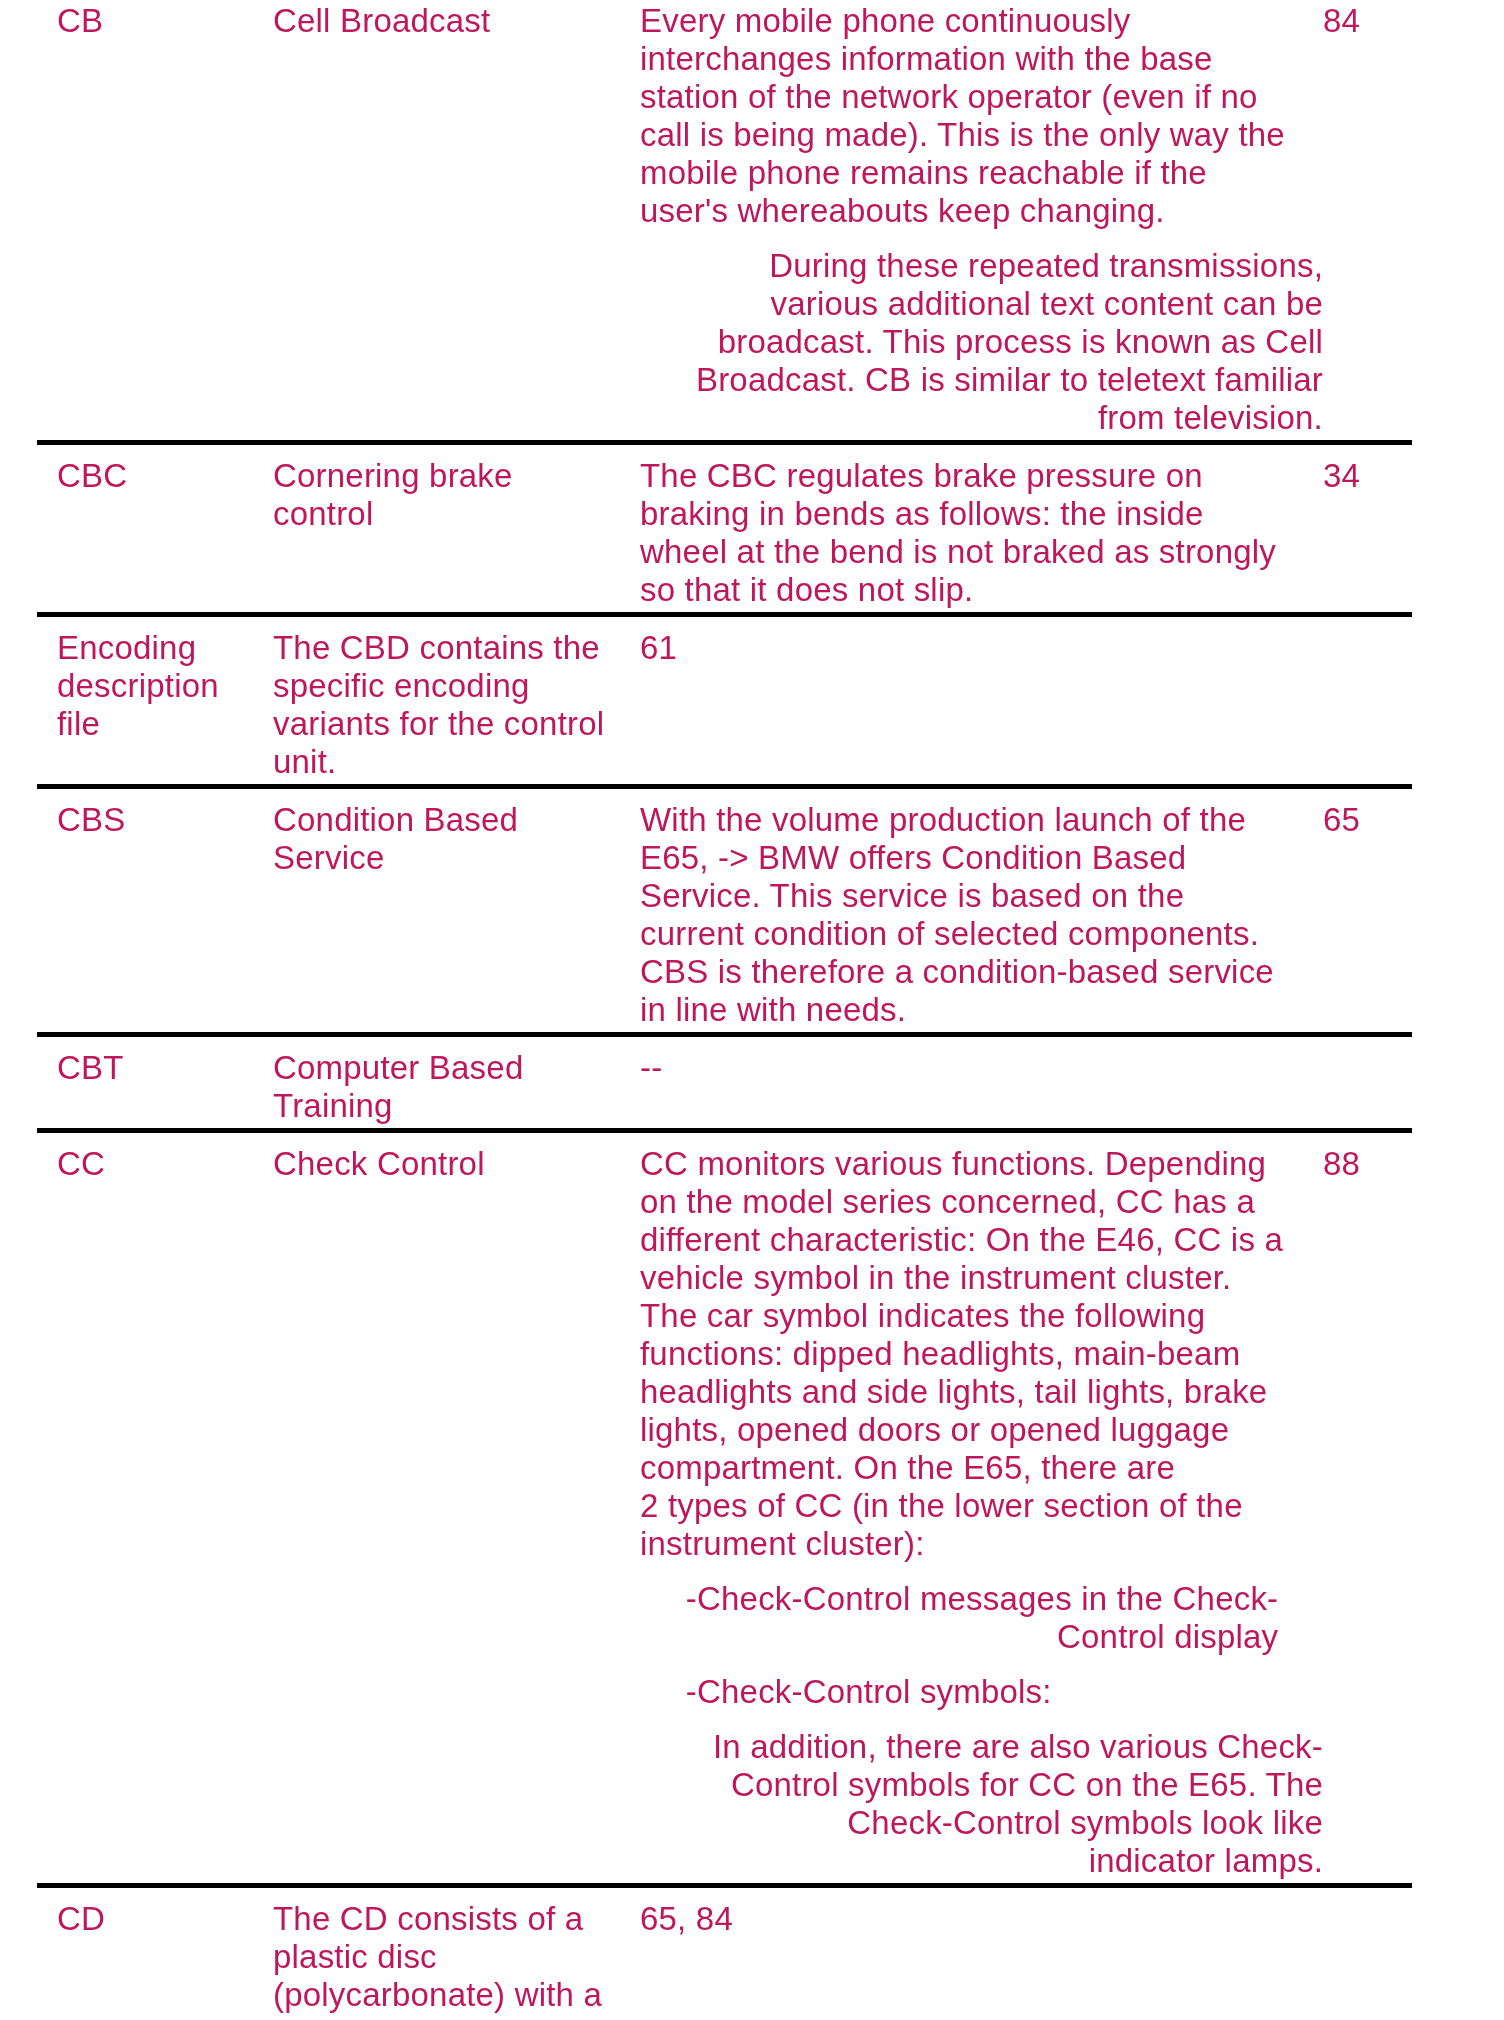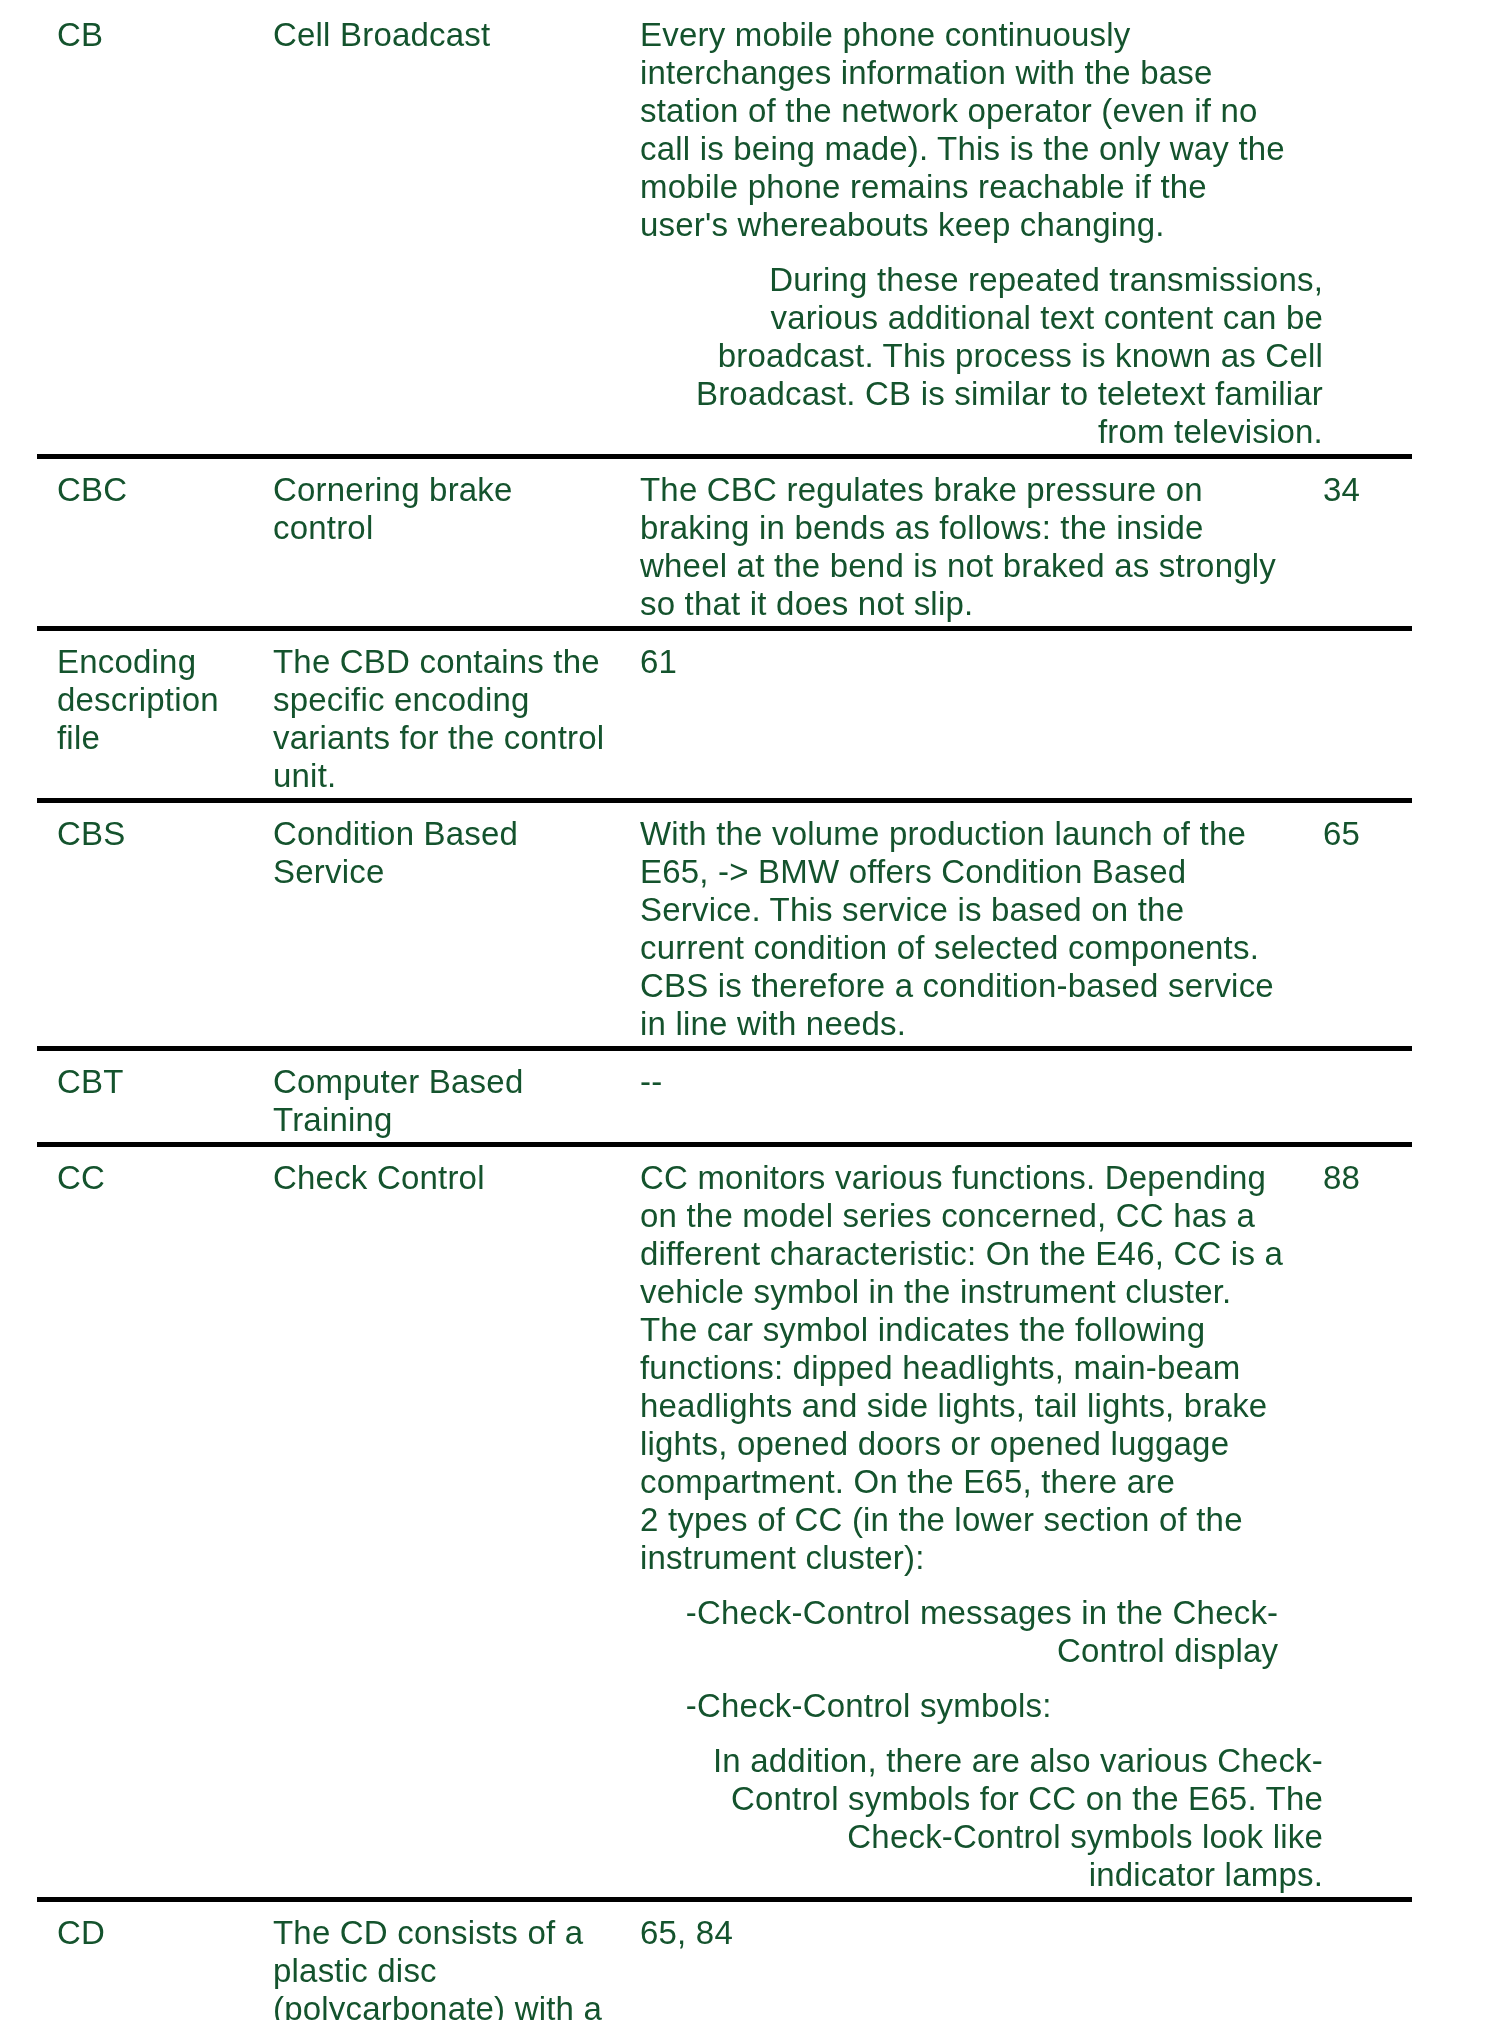--- a/index.html
+++ b/index.html
@@ -5,27 +5,27 @@
   html, body {
     margin: 0;
     padding: 0;
     background: #ffffff;
   }
   .page {
     position: relative;
     width: 1412px;
     height: 2020px;
     background: #ffffff;
-    color: #14532d;
+    color: #be185d;
     font-family: "Liberation Sans", "DejaVu Sans", sans-serif;
     font-size: 33px;
     line-height: 38px;
     letter-spacing: 0.2px;
     box-sizing: border-box;
-    padding-top: 16px;
+    padding-top: 2px;
     overflow: hidden;
   }
   .table {
     margin-left: 37px;
     width: 1400px;
   }
   .row {
     display: grid;
     grid-template-columns: 216px 367px 683px 1fr;
     border-top: 5px solid #000000;
@@ -52,20 +52,21 @@
 
 <div class="page">
   <div class="table">
       <div class="row">
         <div class="cell">CB</div>
         <div class="cell">Cell Broadcast</div>
         <div class="cell desc">
           <div class="para ">Every mobile phone continuously<br>interchanges information with the base<br>station of the network operator (even if no<br>call is being made). This is the only way the<br>mobile phone remains reachable if the<br>user's whereabouts keep changing.</div>
           <div class="para ">During these repeated transmissions,<br>various additional text content can be<br>broadcast. This process is known as Cell<br>Broadcast. CB is similar to teletext familiar<br>from television.</div>
         </div>
+        <div class="cell">84</div>
       </div>
       <div class="row">
         <div class="cell">CBC</div>
         <div class="cell">Cornering brake<br>control</div>
         <div class="cell desc">
           <div class="para ">The CBC regulates brake pressure on<br>braking in bends as follows: the inside<br>wheel at the bend is not braked as strongly<br>so that it does not slip.</div>
         </div>
         <div class="cell">34</div>
       </div>
       <div class="row">

